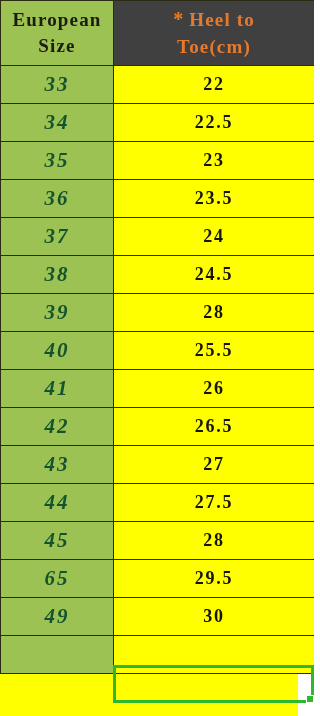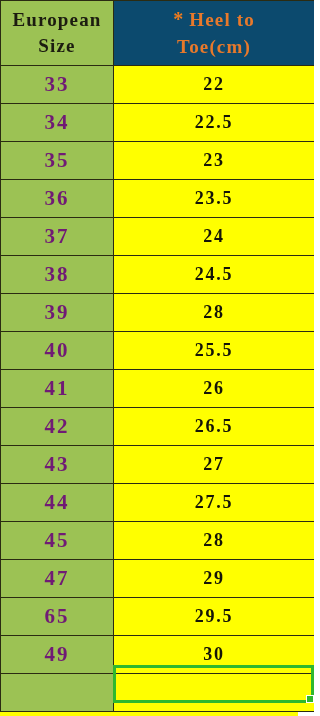--- a/index.html
+++ b/index.html
@@ -54,21 +54,21 @@
     font-size: 19px;
     font-weight: normal;
     line-height: 1.38;
     letter-spacing: 0.04em;
   }
   td.header-size .hdr-line {
     display: block;
   }
 
   td.header-value {
-    background: #0c4a6e;
+    background: #404040;
     color: #e8792b;
     font-size: 19px;
     font-weight: normal;
     line-height: 1.38;
     letter-spacing: 0.04em;
   }
   td.header-value .hdr-line {
     display: block;
     white-space: nowrap;
   }
@@ -78,22 +78,23 @@
     padding-right: 5px;
   }
 
   
   tr.data-row td {
     height: 37px;
   }
 
   td.cell-size {
     background: #9cc254;
-    color: #701a75;
+    color: #14532d;
     font-size: 21px;
+    font-style: italic;
   }
 
   td.cell-value {
     background: #ffff00;
     color: #141408;
     font-size: 18px;
     position: relative;
   }
 
   
@@ -191,24 +192,20 @@
         </tr>
         <tr class="data-row">
           <td class="cell-size"><span class="num">44</span></td>
           <td class="cell-value"><span class="num">27.5</span></td>
         </tr>
         <tr class="data-row">
           <td class="cell-size"><span class="num">45</span></td>
           <td class="cell-value"><span class="num">28</span></td>
         </tr>
         <tr class="data-row">
-          <td class="cell-size"><span class="num">47</span></td>
-          <td class="cell-value"><span class="num">29</span></td>
-        </tr>
-        <tr class="data-row">
           <td class="cell-size"><span class="num">65</span></td>
           <td class="cell-value"><span class="num">29.5</span></td>
         </tr>
         <tr class="data-row">
           <td class="cell-size"><span class="num">49</span></td>
           <td class="cell-value"><span class="num">30</span></td>
         </tr>
         <tr class="data-row">
           <td class="cell-size"></td>
           <td class="cell-value"></td>

